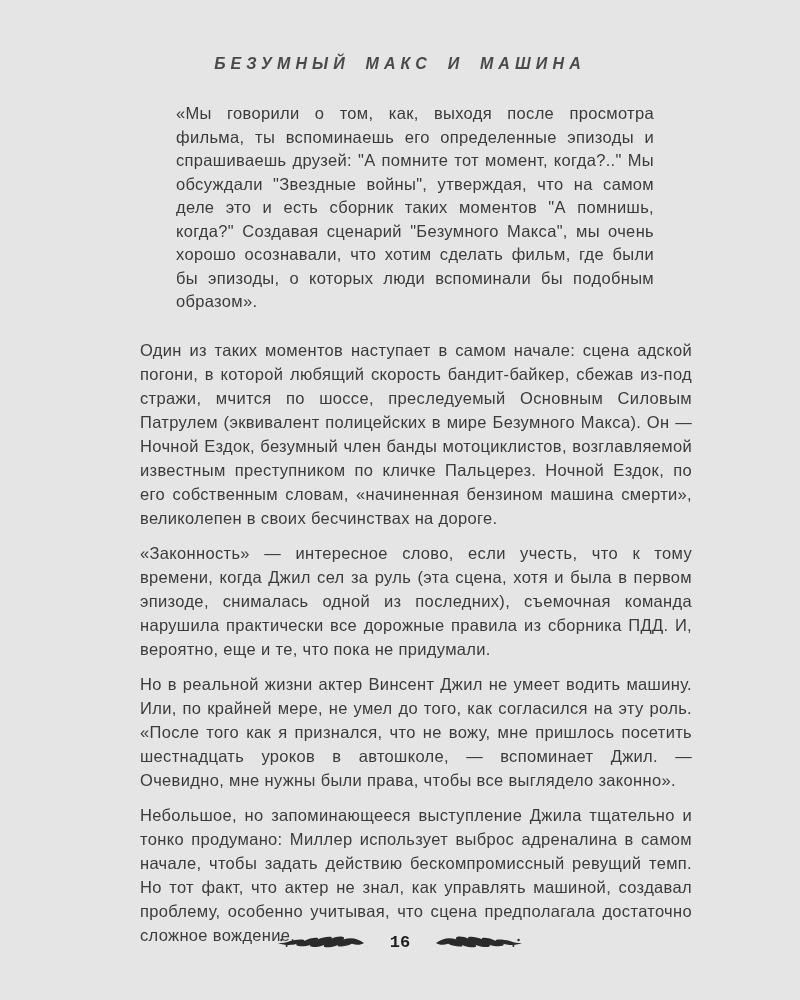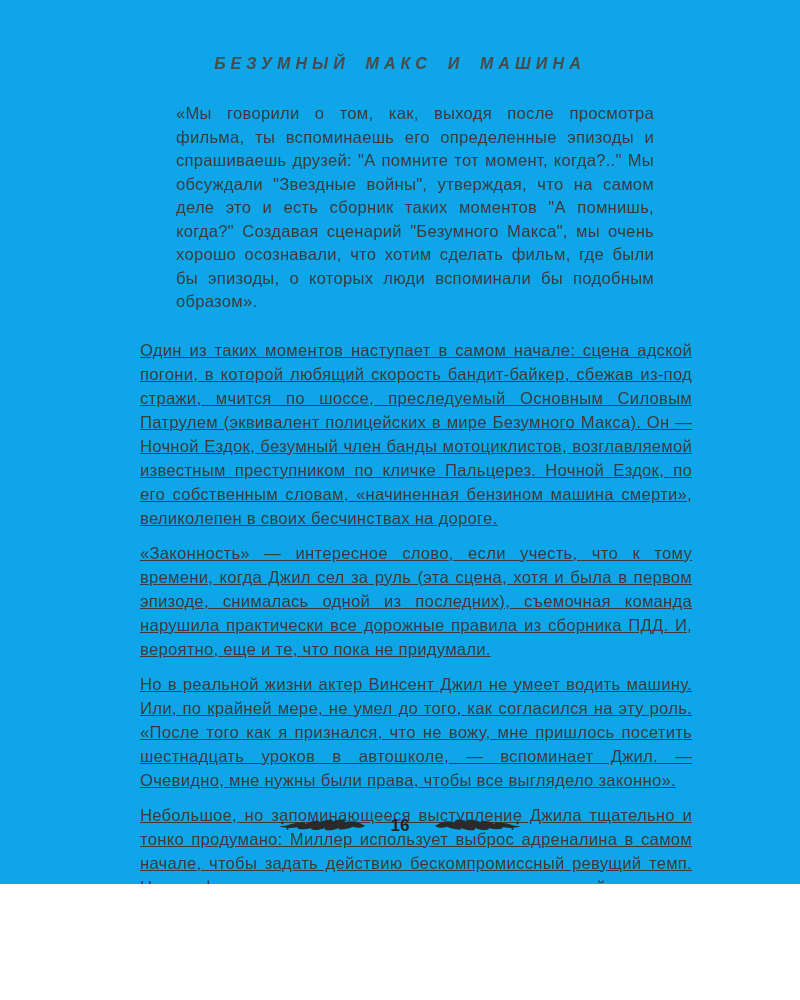--- a/index.html
+++ b/index.html
@@ -3,23 +3,23 @@
 <meta charset="utf-8">
 <style>
   html, body {
     margin: 0;
     padding: 0;
     background: #ffffff;
   }
   .page {
     position: relative;
     width: 800px;
-    height: 884px;
+    height: 1000px;
     margin: 0 auto;
-    background: #0ea5e9;
+    background: #e5e5e5;
     font-family: "Liberation Sans", "DejaVu Sans", sans-serif;
     color: #3b3b3b;
     overflow: hidden;
   }
   .chapter-title {
     padding-top: 50px;
     text-align: center;
     font-weight: bold;
     font-style: italic;
     font-size: 16px;
@@ -42,35 +42,34 @@
     margin: 24px 0 0 140px;
     width: 552px;
   }
   .body-text p {
     margin: 0 0 11px 0;
     font-size: 16.5px;
     line-height: 24px;
     text-align: justify;
     letter-spacing: 0.02em;
     hyphens: auto;
-    text-decoration: underline;
     -webkit-hyphens: auto;
   }
   .footer {
     position: absolute;
     left: 0;
     right: 0;
     bottom: 48px;
     display: flex;
     align-items: center;
     justify-content: center;
     gap: 26px;
   }
   .page-number {
-    font-family: Liberation Sans, sans-serif;
+    font-family: Liberation Mono, monospace;
     font-weight: bold;
     font-size: 17px;
     color: #1f1f1f;
     text-align: right;
   }
   .flame {
     width: 86px;
     height: 18px;
     display: block;
   }

